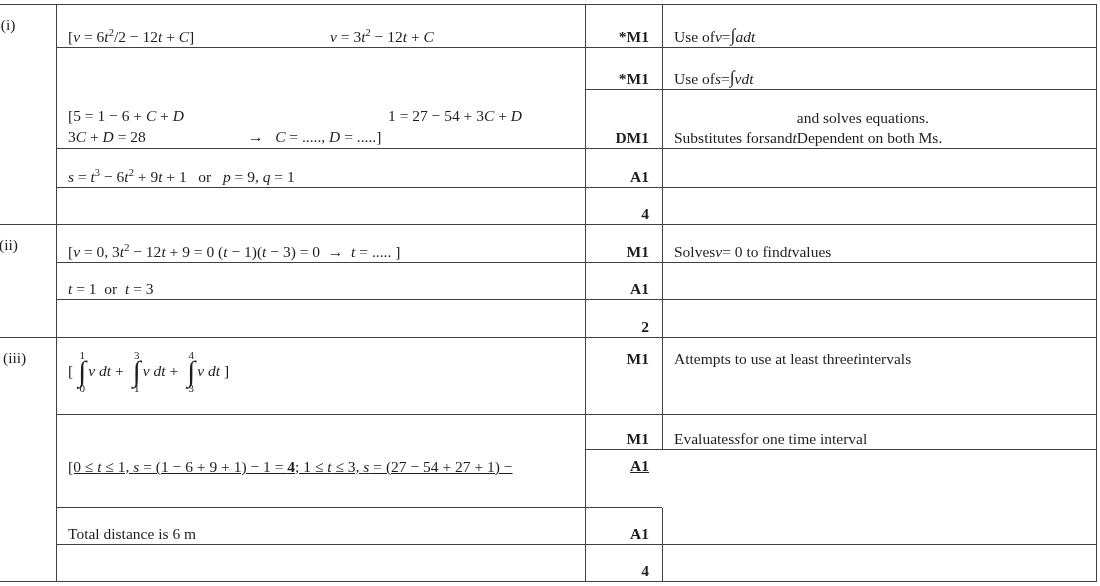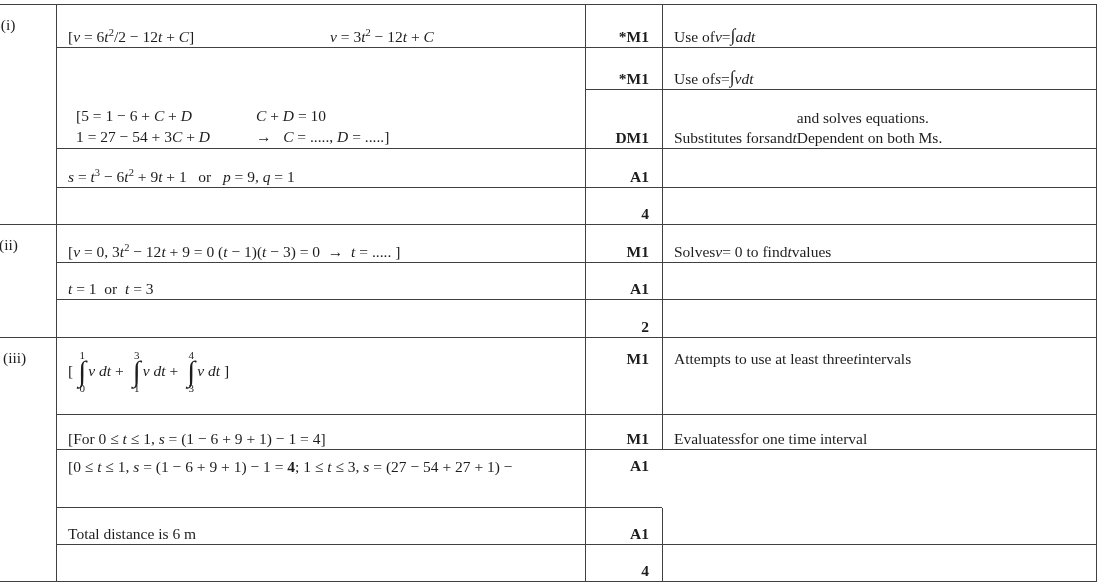--- a/index.html
+++ b/index.html
@@ -24,23 +24,23 @@
     display:flex; align-items:flex-end;
     font-size:15.5px; line-height:1.3;
     overflow:hidden;
   }
   .lbl  { border-right:1.5px solid #404040; align-items:flex-start; padding-top:10px; }
   .work { padding-left:11px; padding-right:6px; }
   .mark { border-left:1.5px solid #404040; justify-content:flex-end; padding-right:13px; font-weight:bold; }
   .comment { border-left:1.5px solid #404040; padding-left:11px; padding-right:0; }
   .nb { border-bottom:none; }
   .top { align-items:flex-start; padding-top:11px; }
-  .t6 { align-items:flex-start; padding-top:6px; }
+  .t6 { align-items:flex-start; padding-top:6px;text-decoration:underline; }
   .wa { display:inline-block; width:262px; }
-  .eqgrid { display:grid; grid-template-columns:180px 140px auto; line-height:1.4;margin-left:8px; }
+  .eqgrid { display:grid; grid-template-columns:180px 140px auto; line-height:1.4; }
   .lines { display:flex; flex-direction:column; justify-content:center; line-height:1.45; }
   sup { font-size:10.5px; line-height:0; }
   .lblshift1 { margin-left:-7px; }
   .lblshift2 { margin-left:-1px; }
   .lblshift3 { margin-left:3px; }
   .introw { display:flex; align-items:center; }
   .intgrp { display:inline-flex; flex-direction:column; align-items:center; line-height:1; margin:0 2px 0 5px; }
   .intgrp .lim { font-size:11px; line-height:1.1; }
   .intsign { font-size:29px; line-height:0.72; }
   .plus { margin:0 4px; }
@@ -68,23 +68,23 @@
     </div>
     <div class="cell mark" style="grid-area:1/3">*M1</div>
     <div class="cell comment" style="grid-area:1/4">Use of <i>v</i> = <span class="iint">∫</span><i>a</i> <i>dt</i></div>
 
     <div class="cell mark" style="grid-area:2/3">*M1</div>
     <div class="cell comment" style="grid-area:2/4">Use of <i>s</i> = <span class="iint">∫</span><i>v</i> <i>dt</i></div>
 
     <div class="cell work" style="grid-area:3/2">
       <span class="eqgrid">
         <span>[5 = 1 − 6 + <i>C</i> + <i>D</i></span>
-        <span><i>C</i> + <i>D</i> = 10</span>
         <span></span>
         <span>1 = 27 − 54 + 3<i>C</i> + <i>D</i></span>
+        <span>3<i>C</i> + <i>D</i> = 28</span>
         <span>→&nbsp;&nbsp;&nbsp;<i>C</i> = ....., <i>D</i> = .....]</span>
       </span>
     </div>
     <div class="cell mark" style="grid-area:3/3">DM1</div>
     <div class="cell comment" style="grid-area:3/4">Substitutes for <i>s</i> and <i>t</i> and solves equations.<br>Dependent on both Ms.</div>
 
     <div class="cell work" style="grid-area:4/2">
       <span><i>s</i> = <i>t</i><sup>3</sup> − 6<i>t</i><sup>2</sup> + 9<i>t</i> + 1 &nbsp;&nbsp;or&nbsp;&nbsp; <i>p</i> = 9, <i>q</i> = 1</span>
     </div>
     <div class="cell mark" style="grid-area:4/3">A1</div>
@@ -132,23 +132,20 @@
           <span class="intsign">∫</span>
           <span class="lim">3</span>
         </span>
         <span><i>v</i> <i>dt</i></span>
         <span style="margin-left:4px">]</span>
       </span>
     </div>
     <div class="cell mark top" style="grid-area:9/3">M1</div>
     <div class="cell comment top" style="grid-area:9/4">Attempts to use at least three <i>t</i> intervals</div>
 
-    <div class="cell work" style="grid-area:10/2">
-      <span>[For 0 ≤ <i>t</i> ≤ 1, <i>s</i> = (1 − 6 + 9 + 1) − 1 = 4]</span>
-    </div>
     <div class="cell mark" style="grid-area:10/3">M1</div>
     <div class="cell comment" style="grid-area:10/4">Evaluates <i>s</i> for one time interval</div>
 
     <div class="cell work t6" style="grid-area:11/2">
       <span class="lines">
         <span>[0 ≤ <i>t</i> ≤ 1, <i>s</i> = (1 − 6 + 9 + 1) − 1 = <b>4</b>; 1 ≤ <i>t</i> ≤ 3, <i>s</i> = (27 − 54 + 27 + 1) −</span>
       </span>
     </div>
     <div class="cell mark t6" style="grid-area:11/3">A1</div>
 

